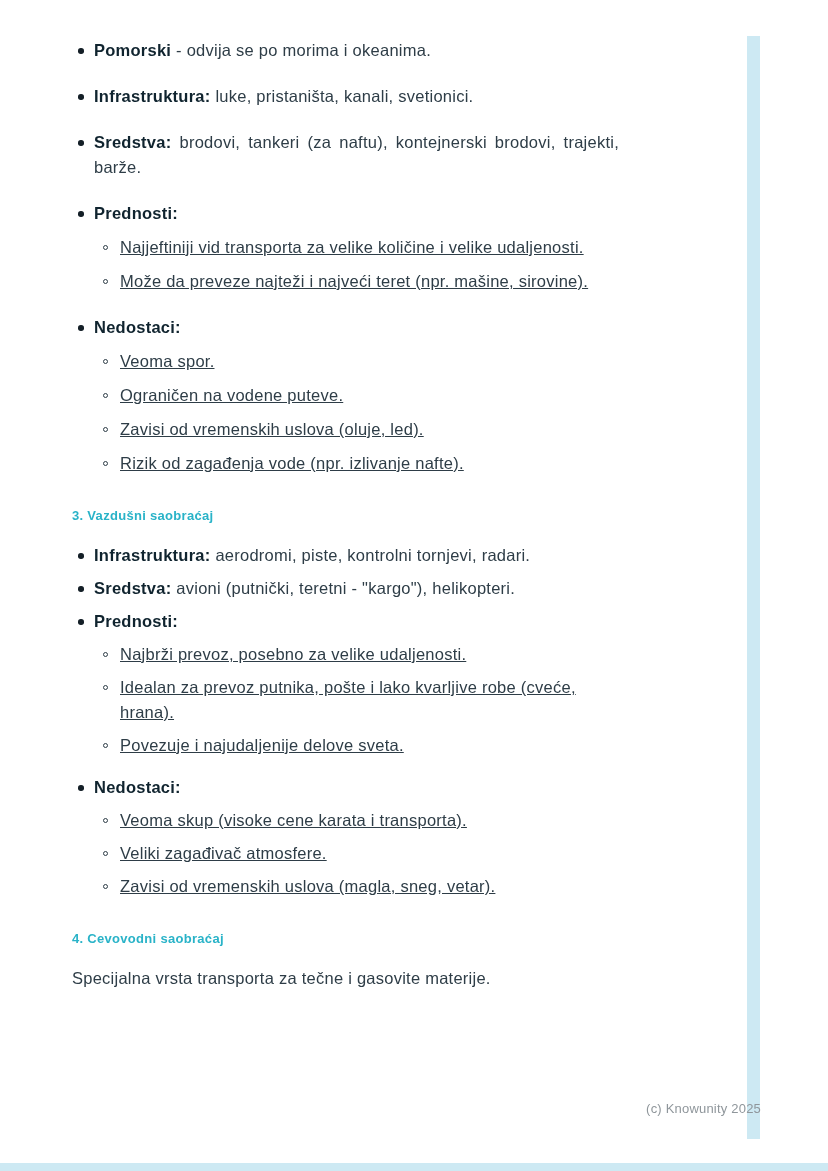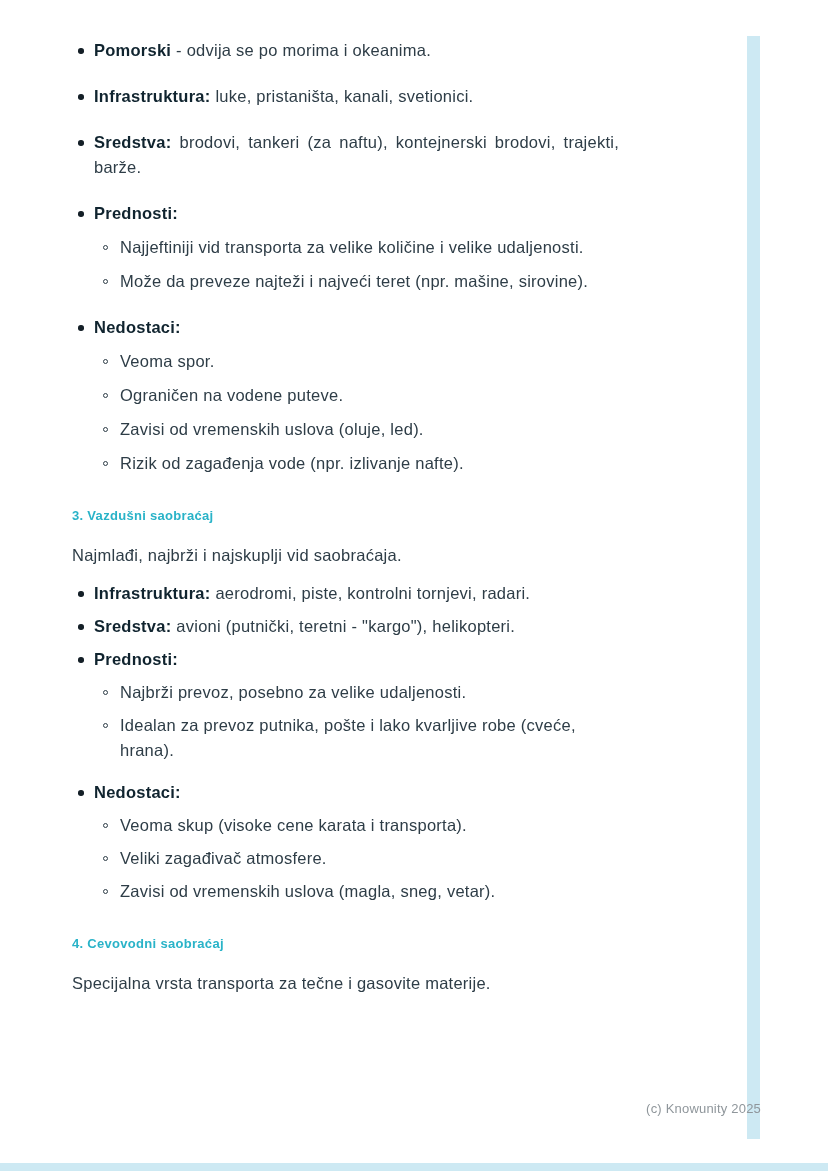--- a/index.html
+++ b/index.html
@@ -45,21 +45,21 @@
 
   .li { position: relative; padding-left: 22px; max-width: 547px; }
   .li .marker {
     position: absolute; left: 6px; top: 10px;
     width: 5.5px; height: 5.5px; border-radius: 50%;
     background: #141f27;
   }
   .li.justify { text-align: justify; }
   .lead { color: var(--bold, #10242f); font-weight: 700; }
 
-  .li2 { margin-left: 26px; max-width: 517px; }
+  .li2 { margin-left: 26px; max-width: 517px; text-decoration: underline; }
   .li2 .marker {
     background: transparent;
     border: 1.6px solid #2e3d47;
     width: 5px; height: 5px; top: 9.5px; left: 5px;
   }
 
   .loose > .li  { margin-top: 21px; }
   .loose > .li2 { margin-top: 9px; }
   .tight > .li  { margin-top: 8px; }
   .tight > .li2 { margin-top: 8px; }
@@ -88,26 +88,26 @@
         <div class="li li2"><span class="marker"></span><span class="txt"><span>Najjeftiniji vid transporta za velike količine i velike udaljenosti.</span></span></div>
         <div class="li li2"><span class="marker"></span><span class="txt"><span>Može da preveze najteži i najveći teret (npr. mašine, sirovine).</span></span></div>
         <div class="li"><span class="marker"></span><span class="txt"><b class="lead">Nedostaci:</b></span></div>
         <div class="li li2"><span class="marker"></span><span class="txt"><span>Veoma spor.</span></span></div>
         <div class="li li2"><span class="marker"></span><span class="txt"><span>Ograničen na vodene puteve.</span></span></div>
         <div class="li li2"><span class="marker"></span><span class="txt"><span>Zavisi od vremenskih uslova (oluje, led).</span></span></div>
         <div class="li li2"><span class="marker"></span><span class="txt"><span>Rizik od zagađenja vode (npr. izlivanje nafte).</span></span></div>
       </section>
       <section class="sec tight">
         <h2 class="heading">3. Vazdušni saobraćaj</h2>
-        <p class="para">Najmlađi, najbrži i najskuplji vid saobraćaja.</p>
         <div class="li"><span class="marker"></span><span class="txt"><b class="lead">Infrastruktura:</b> <span>aerodromi, piste, kontrolni tornjevi, radari.</span></span></div>
         <div class="li"><span class="marker"></span><span class="txt"><b class="lead">Sredstva:</b> <span>avioni (putnički, teretni - "kargo"), helikopteri.</span></span></div>
         <div class="li"><span class="marker"></span><span class="txt"><b class="lead">Prednosti:</b></span></div>
         <div class="li li2"><span class="marker"></span><span class="txt"><span>Najbrži prevoz, posebno za velike udaljenosti.</span></span></div>
         <div class="li li2"><span class="marker"></span><span class="txt"><span>Idealan za prevoz putnika, pošte i lako kvarljive robe (cveće, hrana).</span></span></div>
+        <div class="li li2"><span class="marker"></span><span class="txt"><span>Povezuje i najudaljenije delove sveta.</span></span></div>
         <div class="li gap-before"><span class="marker"></span><span class="txt"><b class="lead">Nedostaci:</b></span></div>
         <div class="li li2"><span class="marker"></span><span class="txt"><span>Veoma skup (visoke cene karata i transporta).</span></span></div>
         <div class="li li2"><span class="marker"></span><span class="txt"><span>Veliki zagađivač atmosfere.</span></span></div>
         <div class="li li2"><span class="marker"></span><span class="txt"><span>Zavisi od vremenskih uslova (magla, sneg, vetar).</span></span></div>
       </section>
       <section class="sec loose">
         <h2 class="heading">4. Cevovodni saobraćaj</h2>
         <p class="para">Specijalna vrsta transporta za tečne i gasovite materije.</p>
       </section>
     </div>

